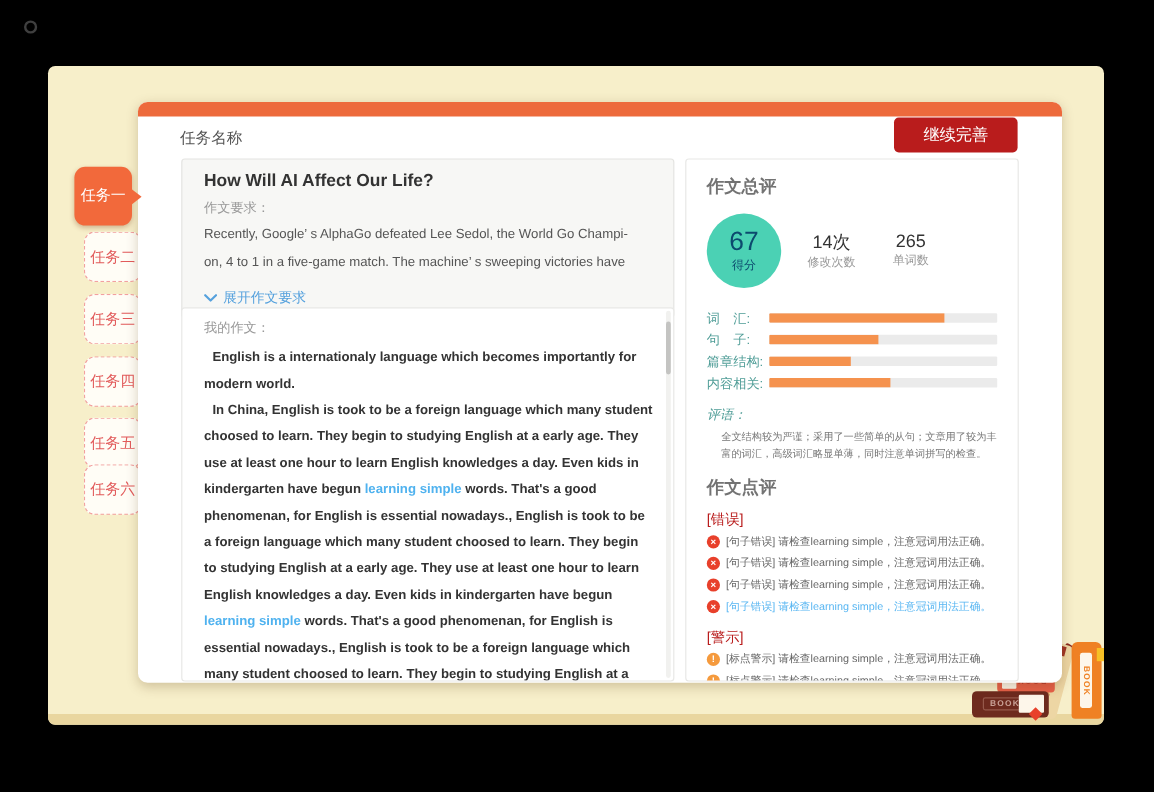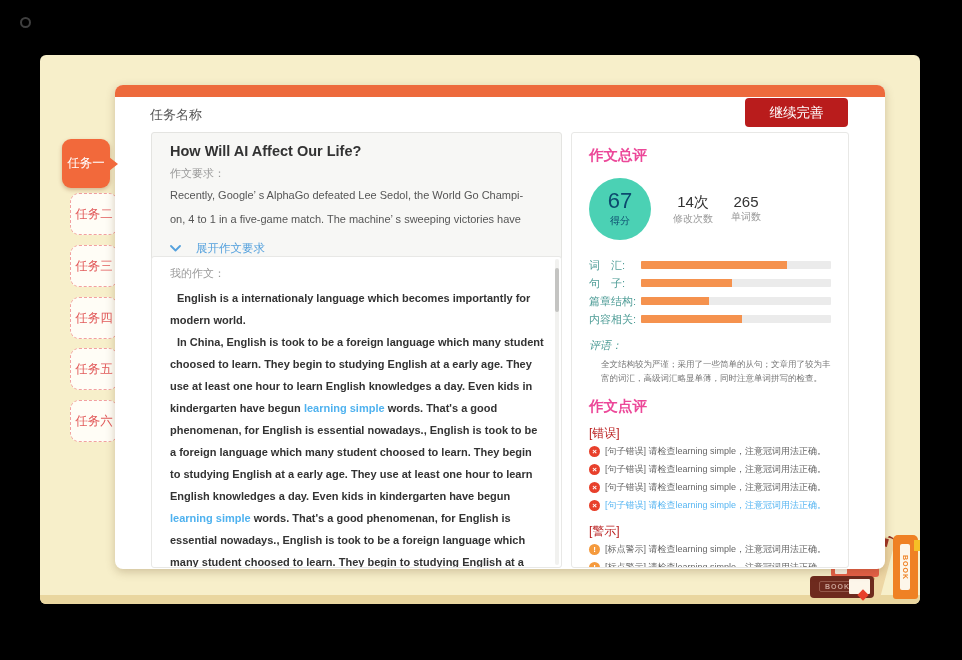--- a/index.html
+++ b/index.html
@@ -42,38 +42,38 @@
   .card{position:absolute;left:115px;top:85px;width:770px;height:484px;background:#fff;border-radius:8px;box-shadow:0 3px 10px rgba(90,60,20,.25);z-index:2;}
   .card-top{position:absolute;left:0;top:0;width:100%;height:12px;background:#ed6a3c;border-radius:8px 8px 0 0;}
   .card-title{position:absolute;left:35px;top:21px;font-size:13px;color:#555;}
   .continue-btn{position:absolute;right:37px;top:13px;width:103px;height:29px;background:#b91c1c;border:none;border-radius:4px;color:#fff;font-size:13.5px;font-family:inherit;cursor:pointer;}
 
   
   .req{position:absolute;left:36px;top:47px;width:411px;height:133px;background:#f7f7f5;border:1px solid #e4e4e1;border-radius:3px;box-sizing:border-box;padding:10px 18px;}
   .req h2{margin:0;font-size:14.5px;color:#333;font-weight:bold;}
   .req-label{margin-top:7px;font-size:11px;color:#999;}
   .req-line{font-size:11px;color:#555;line-height:20px;margin-top:4px;}
-  .expand{position:absolute;left:18px;bottom:8px;display:flex;align-items:center;gap:15px;font-size:11.5px;color:#55a1dd;cursor:pointer;text-decoration:none;}
+  .expand{position:absolute;left:18px;bottom:8px;display:flex;align-items:center;gap:5px;font-size:11.5px;color:#55a1dd;cursor:pointer;text-decoration:none;}
 
   
   .essay{position:absolute;left:36px;top:171px;width:411px;height:312px;background:#fff;border:1px solid #e8e8e6;border-radius:3px;box-sizing:border-box;padding:9px 16px 0 18px;overflow:hidden;}
   .essay-label{font-size:11px;color:#999;margin-bottom:6px;}
   .essay p{margin:0;font-size:11px;font-weight:bold;color:#333;line-height:22px;text-indent:7px;}
   .essay .hl{color:#4fb2ef;}
   .sb-track{position:absolute;right:2px;top:2px;bottom:2px;width:4px;background:#f1f1ef;border-radius:2px;}
   .sb-thumb{position:absolute;right:0;top:9px;width:4px;height:44px;background:#c4c4c2;border-radius:2px;}
 
   
   .review{position:absolute;left:456px;top:47px;width:278px;height:436px;background:#fff;border:1px solid #e8e8e6;border-radius:3px;box-sizing:border-box;padding:13px 17px;overflow:hidden;}
-  .review h2{margin:0;font-size:14.5px;color:#ec4899;font-weight:bold;}
+  .review h2{margin:0;font-size:14.5px;color:#737373;font-weight:bold;}
   .score-row{display:flex;align-items:center;margin-top:13px;}
   .score-circle{width:62px;height:62px;border-radius:50%;background:#4bd1b4;color:#0c4a6e;display:flex;flex-direction:column;align-items:center;justify-content:center;flex:none;}
   .score-num{font-size:22px;line-height:22px;}
   .score-lab{font-size:10px;margin-top:2px;}
-  .stats{display:flex;gap:18px;margin-left:22px;}
+  .stats{display:flex;gap:31px;margin-left:22px;}
   .stat{text-align:center;}
   .stat-v{font-size:15px;color:#333;}
   .stat-l{font-size:10px;color:#999;margin-top:0;}
   .bars{margin-top:16px;}
   .bar-row{display:flex;align-items:center;height:18px;justify-content:center;}
   .bar-label{width:52px;flex:none;font-size:11px;color:#4f9d97;}
   .bar-track{flex:1;height:8px;background:#ebebeb;border-radius:1px;overflow:hidden;}
   .bar-fill{height:100%;background:#f5924e;}
   .comment-label{margin-top:10px;font-size:11px;color:#4f9d97;font-style:italic;}
   .comment-text{margin-top:4px;font-size:8.5px;color:#777;line-height:14px;margin-left:12px;}
@@ -117,21 +117,21 @@
     </div>
     <div class="bk bk-tip"></div>
   </div>
 
   <nav id="tabs">
       <div class="tab active">任务一</div>
       <div class="tab inactive" style="top: 193px;">任务二</div>
       <div class="tab inactive" style="top: 245px;">任务三</div>
       <div class="tab inactive" style="top: 297px;">任务四</div>
       <div class="tab inactive" style="top: 348px;">任务五</div>
-      <div class="tab inactive" style="top: 400px;">任务六</div>
+      <div class="tab inactive" style="top: 387px;">任务六</div>
     </nav>
 
   <div class="card">
     <div class="card-top"></div>
     <div class="card-title">任务名称</div>
     <button class="continue-btn">继续完善</button>
 
     <section class="req">
       <h2>How Will AI Affect Our Life?</h2>
       <div class="req-label">作文要求：</div>

